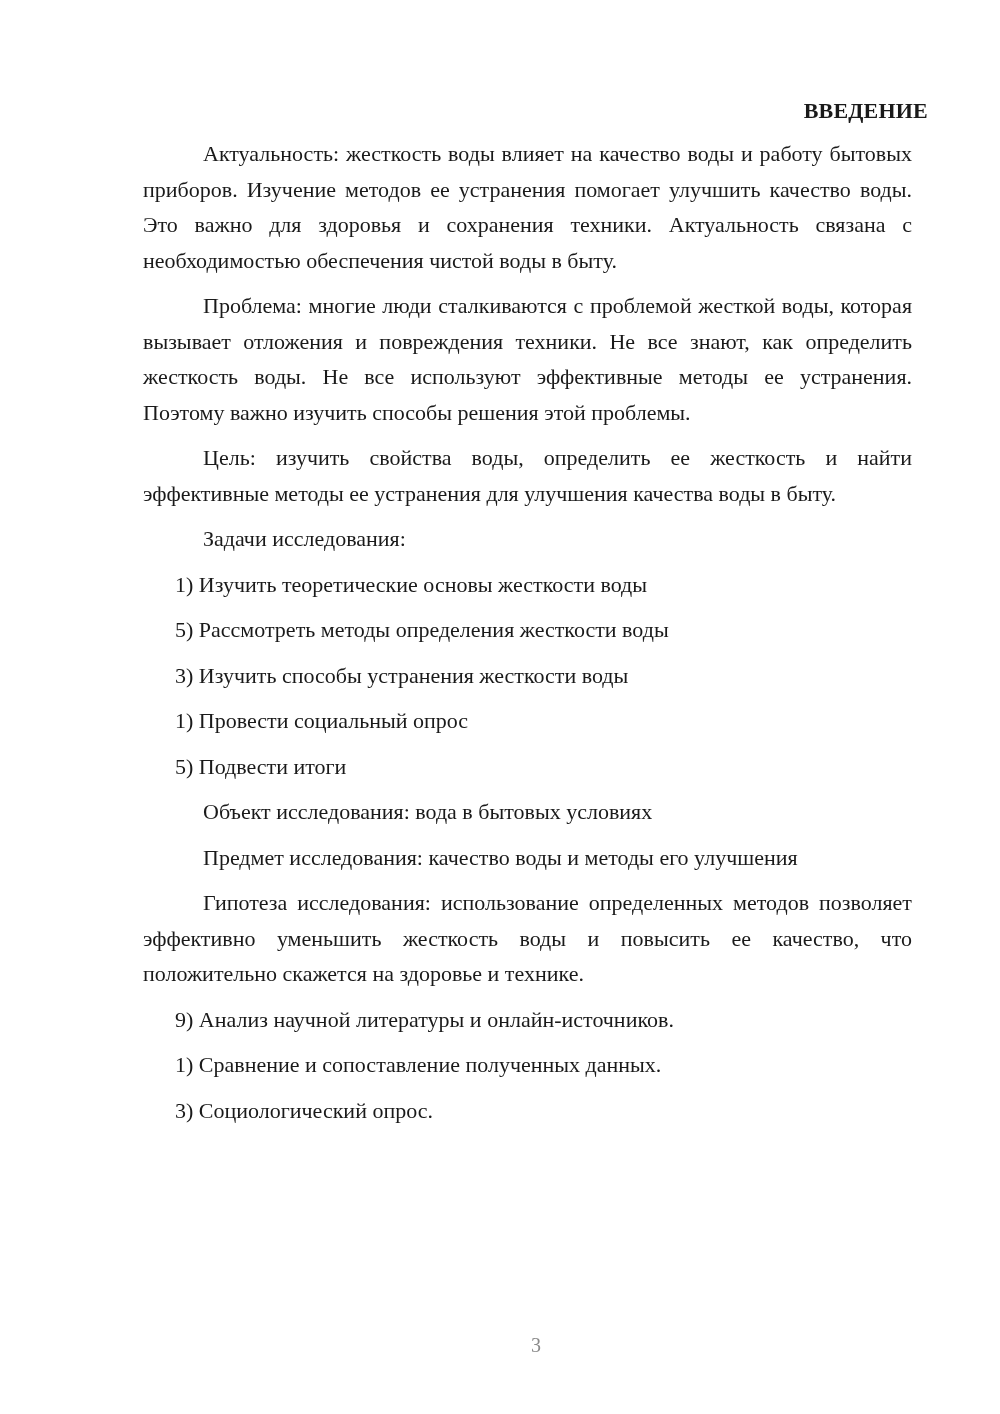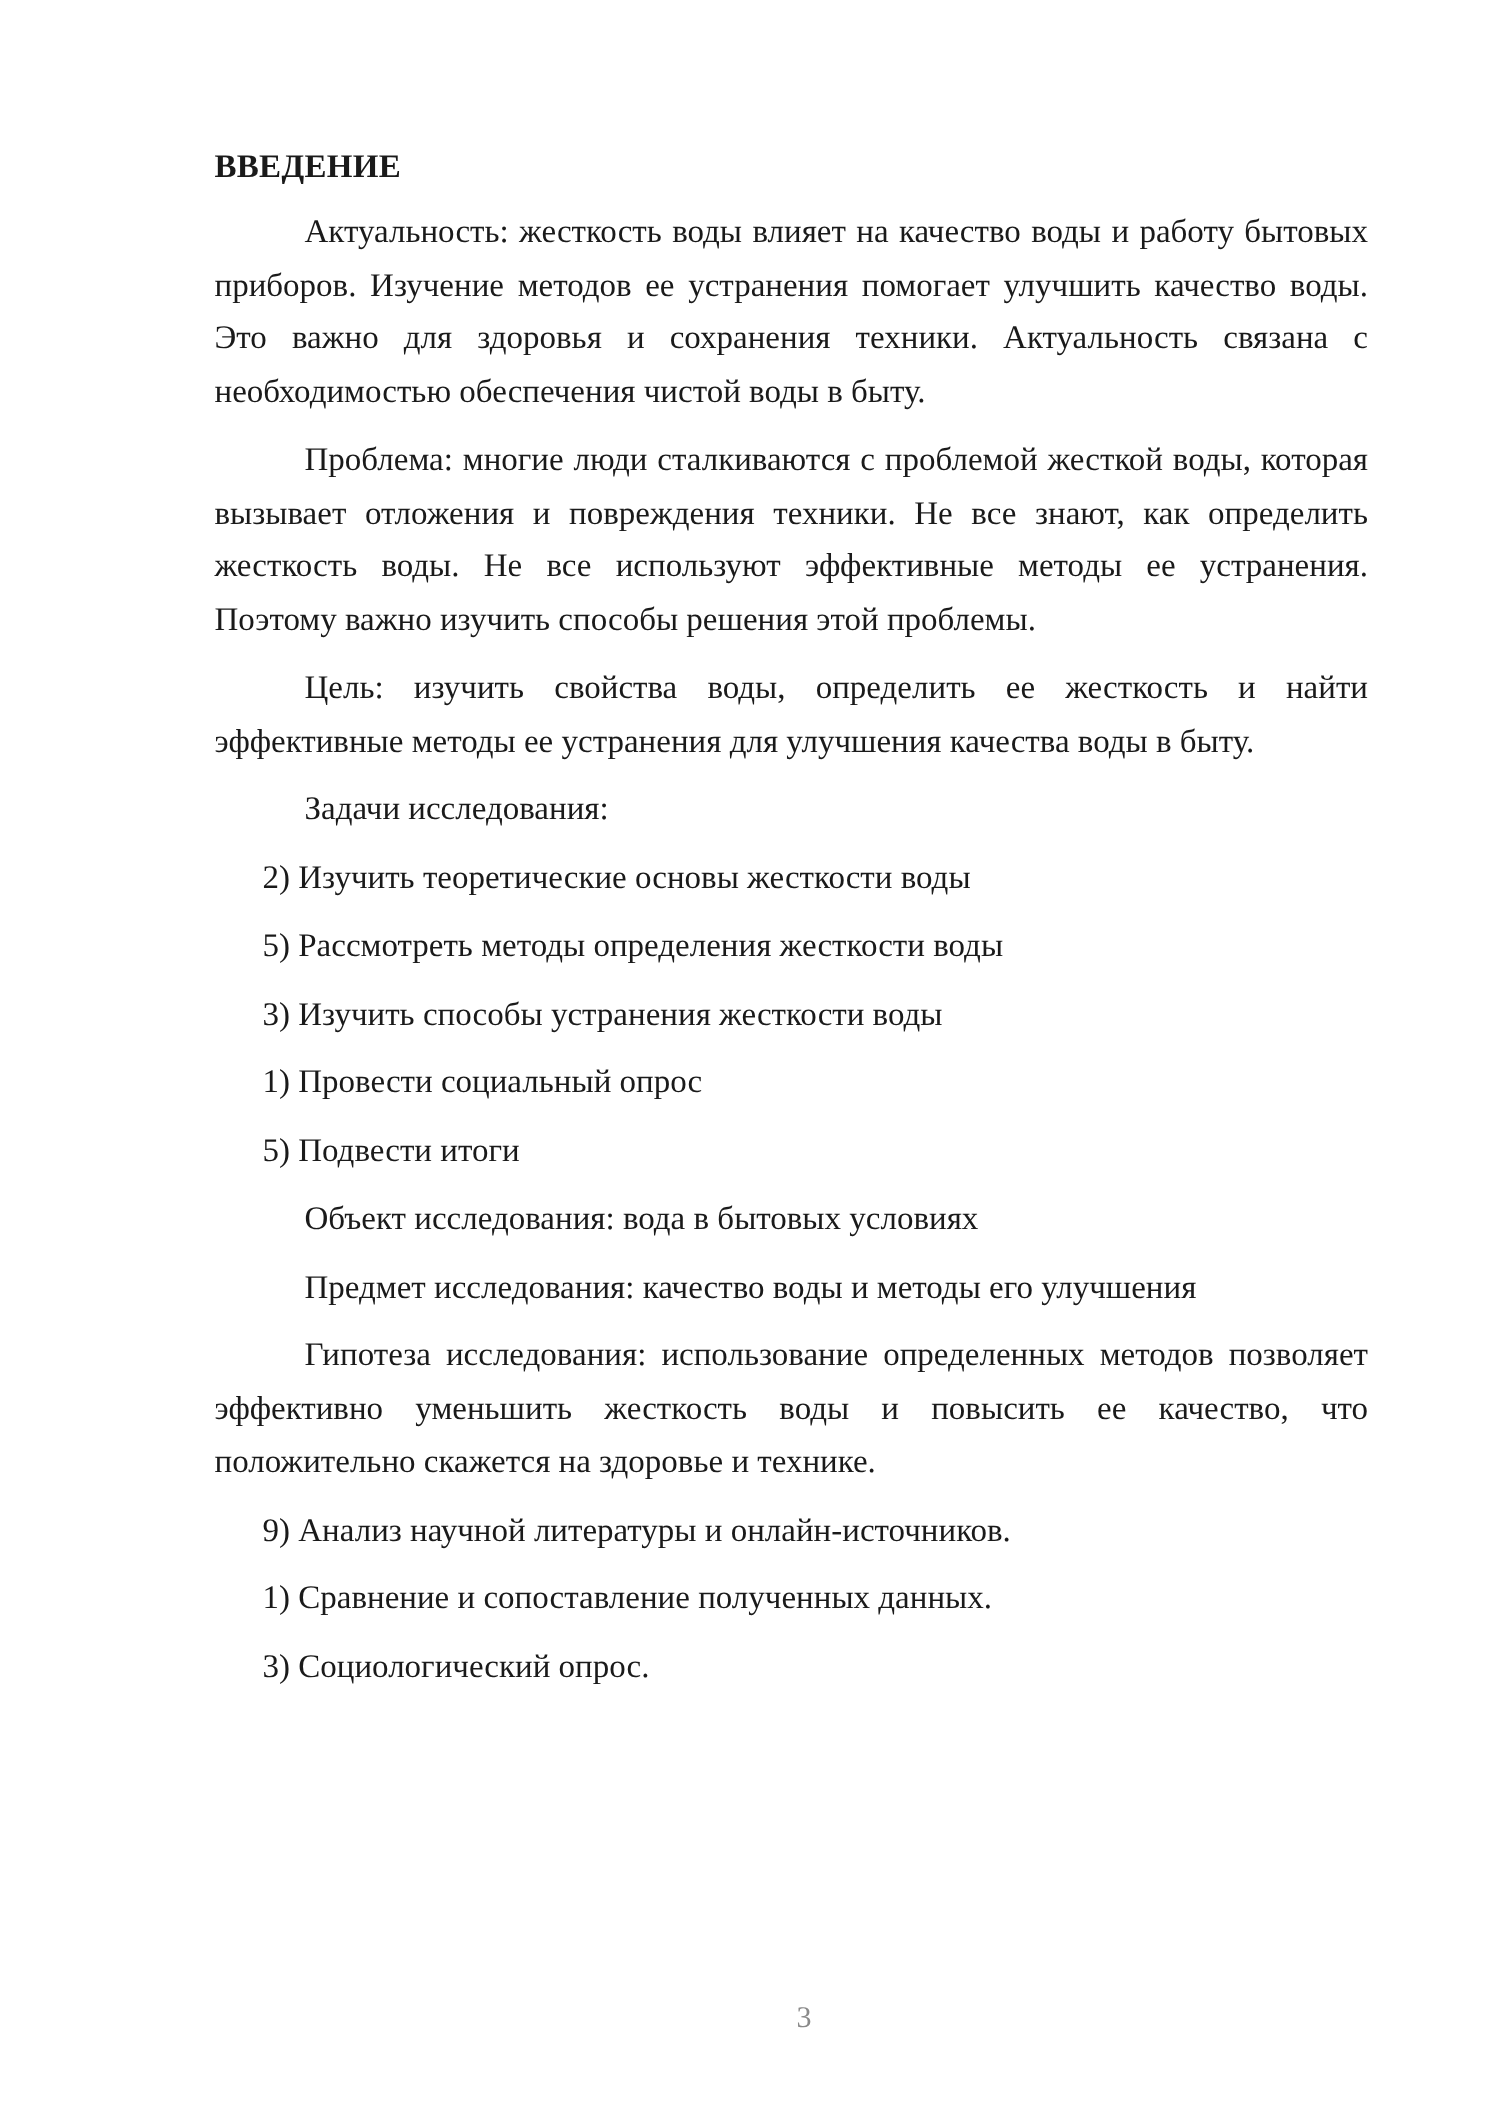--- a/index.html
+++ b/index.html
@@ -23,21 +23,21 @@
     }
     .content {
       position: absolute;
       left: 143px;
       top: 96px;
       width: 785px;
       font-size: 22px;
       line-height: 35.5px;
     }
     .title {
-      text-align: left;
+      text-align: right;
       font-weight: bold;
       font-size: 22px;
       line-height: 30px;
       margin: 0 0 10px 0;
       letter-spacing: 0.2px;
     }
     .para {
       text-align: justify;
       text-indent: 60px;
       margin: 0 16px 10px 0;
@@ -68,21 +68,21 @@
 
     <p class="para">Актуальность: жесткость воды влияет на качество воды и работу бытовых приборов. Изучение методов ее устранения помогает улучшить качество воды. Это важно для здоровья и сохранения техники. Актуальность связана с необходимостью обеспечения чистой воды в быту.</p>
 
     <p class="para">Проблема: многие люди сталкиваются с проблемой жесткой воды, которая вызывает отложения и повреждения техники. Не все знают, как определить жесткость воды. Не все используют эффективные методы ее устранения. Поэтому важно изучить способы решения этой проблемы.</p>
 
     <p class="para">Цель: изучить свойства воды, определить ее жесткость и найти эффективные методы ее устранения для улучшения качества воды в быту.</p>
 
     <p class="indent-line">Задачи исследования:</p>
 
     <div>
-      <p class="list-item">2) Изучить теоретические основы жесткости воды</p>
+      <p class="list-item">1) Изучить теоретические основы жесткости воды</p>
       <p class="list-item">5) Рассмотреть методы определения жесткости воды</p>
       <p class="list-item">3) Изучить способы устранения жесткости воды</p>
       <p class="list-item">1) Провести социальный опрос</p>
       <p class="list-item">5) Подвести итоги</p>
     </div>
 
     <p class="indent-line">Объект исследования: вода в бытовых условиях</p>
 
     <p class="indent-line">Предмет исследования: качество воды и методы его улучшения</p>
 

